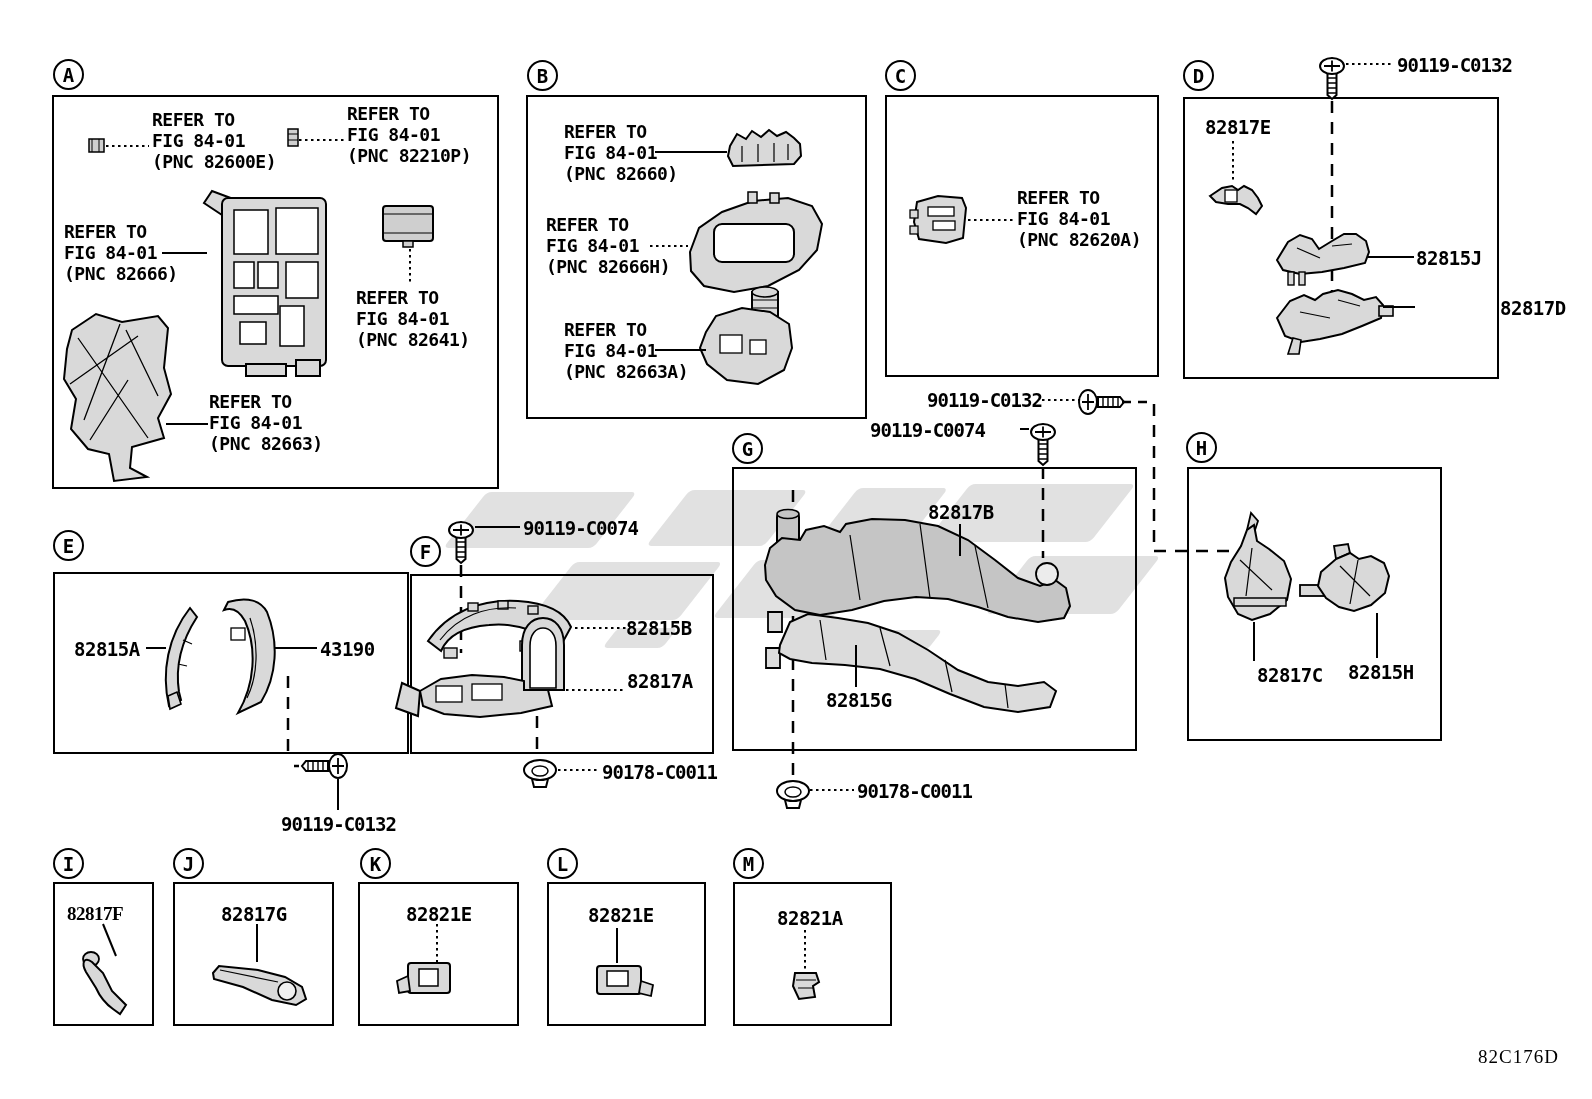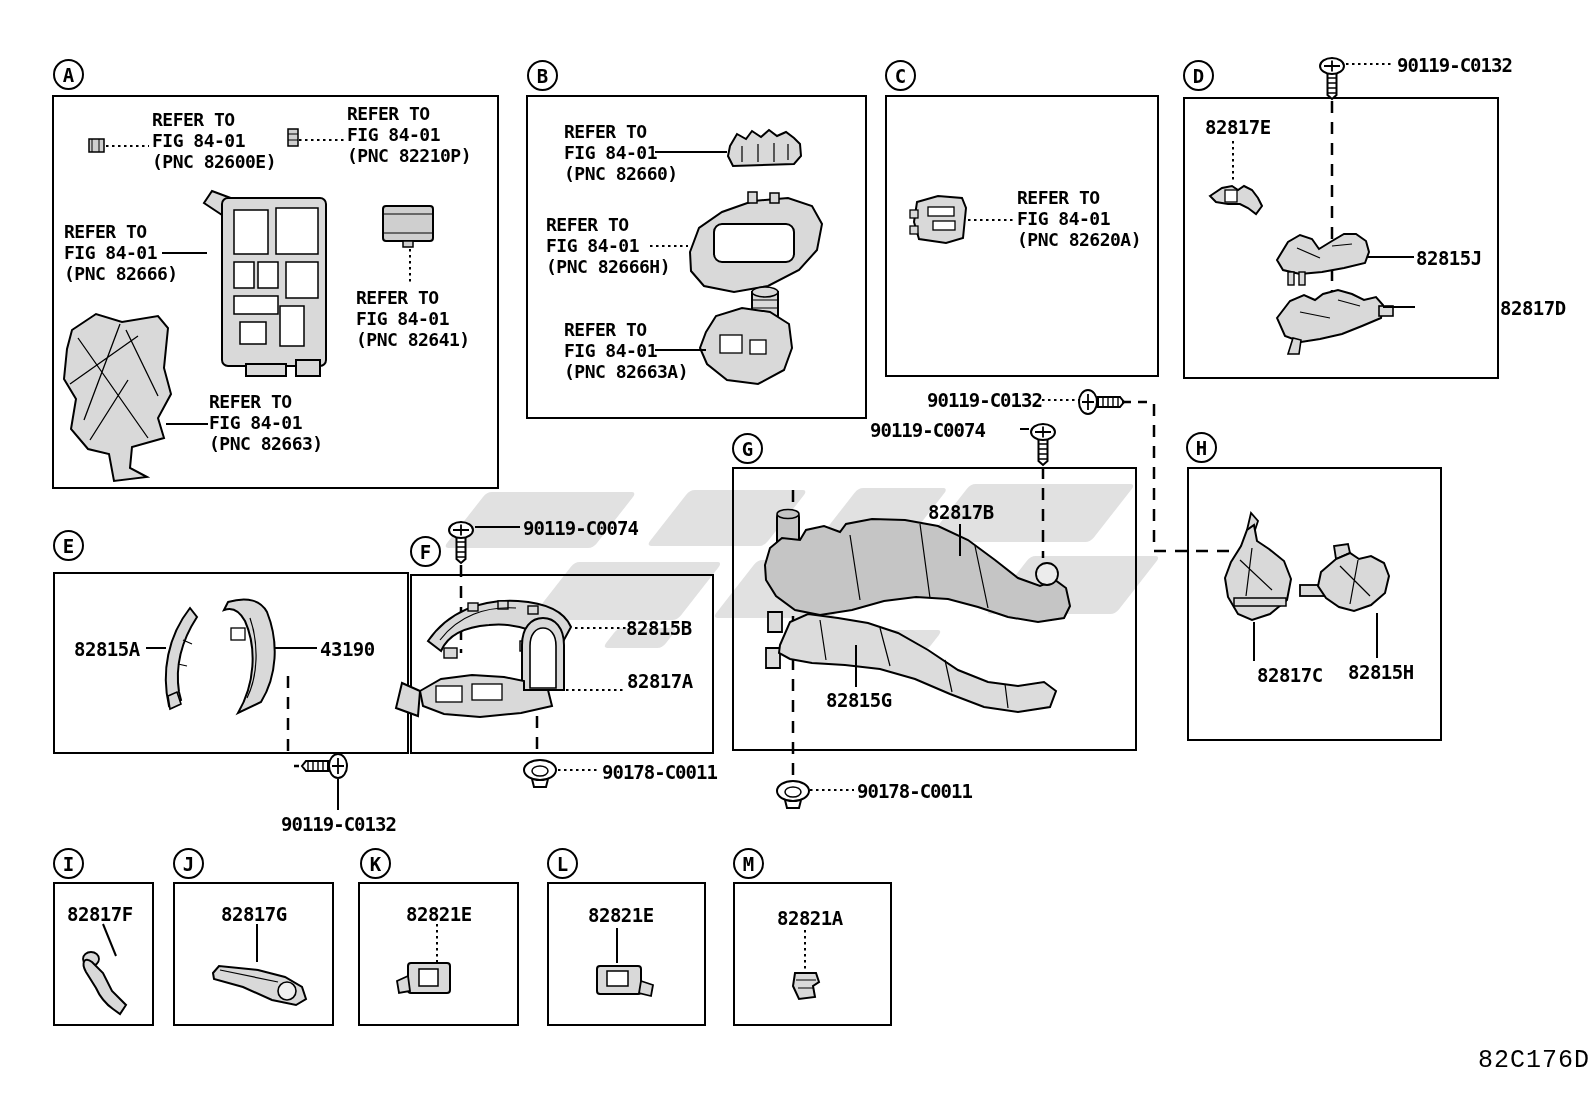--- a/index.html
+++ b/index.html
@@ -14,21 +14,21 @@
   
   .sc{
     position:absolute;width:31px;height:31px;border:2.5px solid #000;border-radius:50%;
     display:flex;align-items:center;justify-content:center;
     font-size:19px;font-weight:bold;background:#fff;box-sizing:border-box;
   }
   
   .plabel{position:absolute;font-size:19px;font-weight:bold;letter-spacing:-0.5px;white-space:nowrap;}
   .flabel{position:absolute;font-size:19px;font-weight:bold;letter-spacing:-1px;white-space:nowrap;}
   .note{position:absolute;font-size:18px;font-weight:bold;line-height:21px;letter-spacing:-0.5px;white-space:pre;}
-  .footer-code{position:absolute;font-family:Liberation Mono, monospace;font-size:25px;letter-spacing:1px;}
+  .footer-code{position:absolute;font-family:Liberation Serif, serif;font-size:19px;letter-spacing:1px;}
   svg{position:absolute;left:0;top:0;}
 </style>
 </head>
 <body>
 
 <div id="canvas">
 
   <div>
     <div class="wm" style="left:465px;top:492px;width:150px;height:56px;"></div>
     <div class="wm" style="left:552px;top:562px;width:148px;height:58px;"></div>
@@ -397,21 +397,21 @@
   <div class="plabel" style="left:1416px;top:247px;text-align:center;">82815J</div>
   <div class="plabel" style="left:1500px;top:297px;">82817D</div>
   <div class="plabel" style="left:74px;top:638px;">82815A</div>
   <div class="plabel" style="left:320px;top:638px;">43190</div>
   <div class="plabel" style="left:626px;top:617px;">82815B</div>
   <div class="plabel" style="left:627px;top:670px;">82817A</div>
   <div class="plabel" style="left:928px;top:501px;">82817B</div>
   <div class="plabel" style="left:826px;top:689px;">82815G</div>
   <div class="plabel" style="left:1225px;top:664px;margin-left:32px;">82817C</div>
   <div class="plabel" style="left:1348px;top:661px;">82815H</div>
-  <div class="plabel" style="left:67px;top:903px;">82817F</div>
+  <div class="plabel" style="left:67px;top:903px;font-family:Liberation Serif, serif;">82817F</div>
   <div class="plabel" style="left:221px;top:903px;">82817G</div>
   <div class="plabel" style="left:406px;top:903px;">82821E</div>
   <div class="plabel" style="left:588px;top:904px;">82821E</div>
   <div class="plabel" style="left:777px;top:907px;">82821A</div>
 
   <div class="flabel" style="left:1397px;top:54px;">90119-C0132</div>
   <div class="flabel" style="left:927px;top:389px;">90119-C0132</div>
   <div class="flabel" style="left:870px;top:419px;">90119-C0074</div>
   <div class="flabel" style="left:523px;top:517px;">90119-C0074</div>
   <div class="flabel" style="left:602px;top:761px;">90178-C0011</div>

